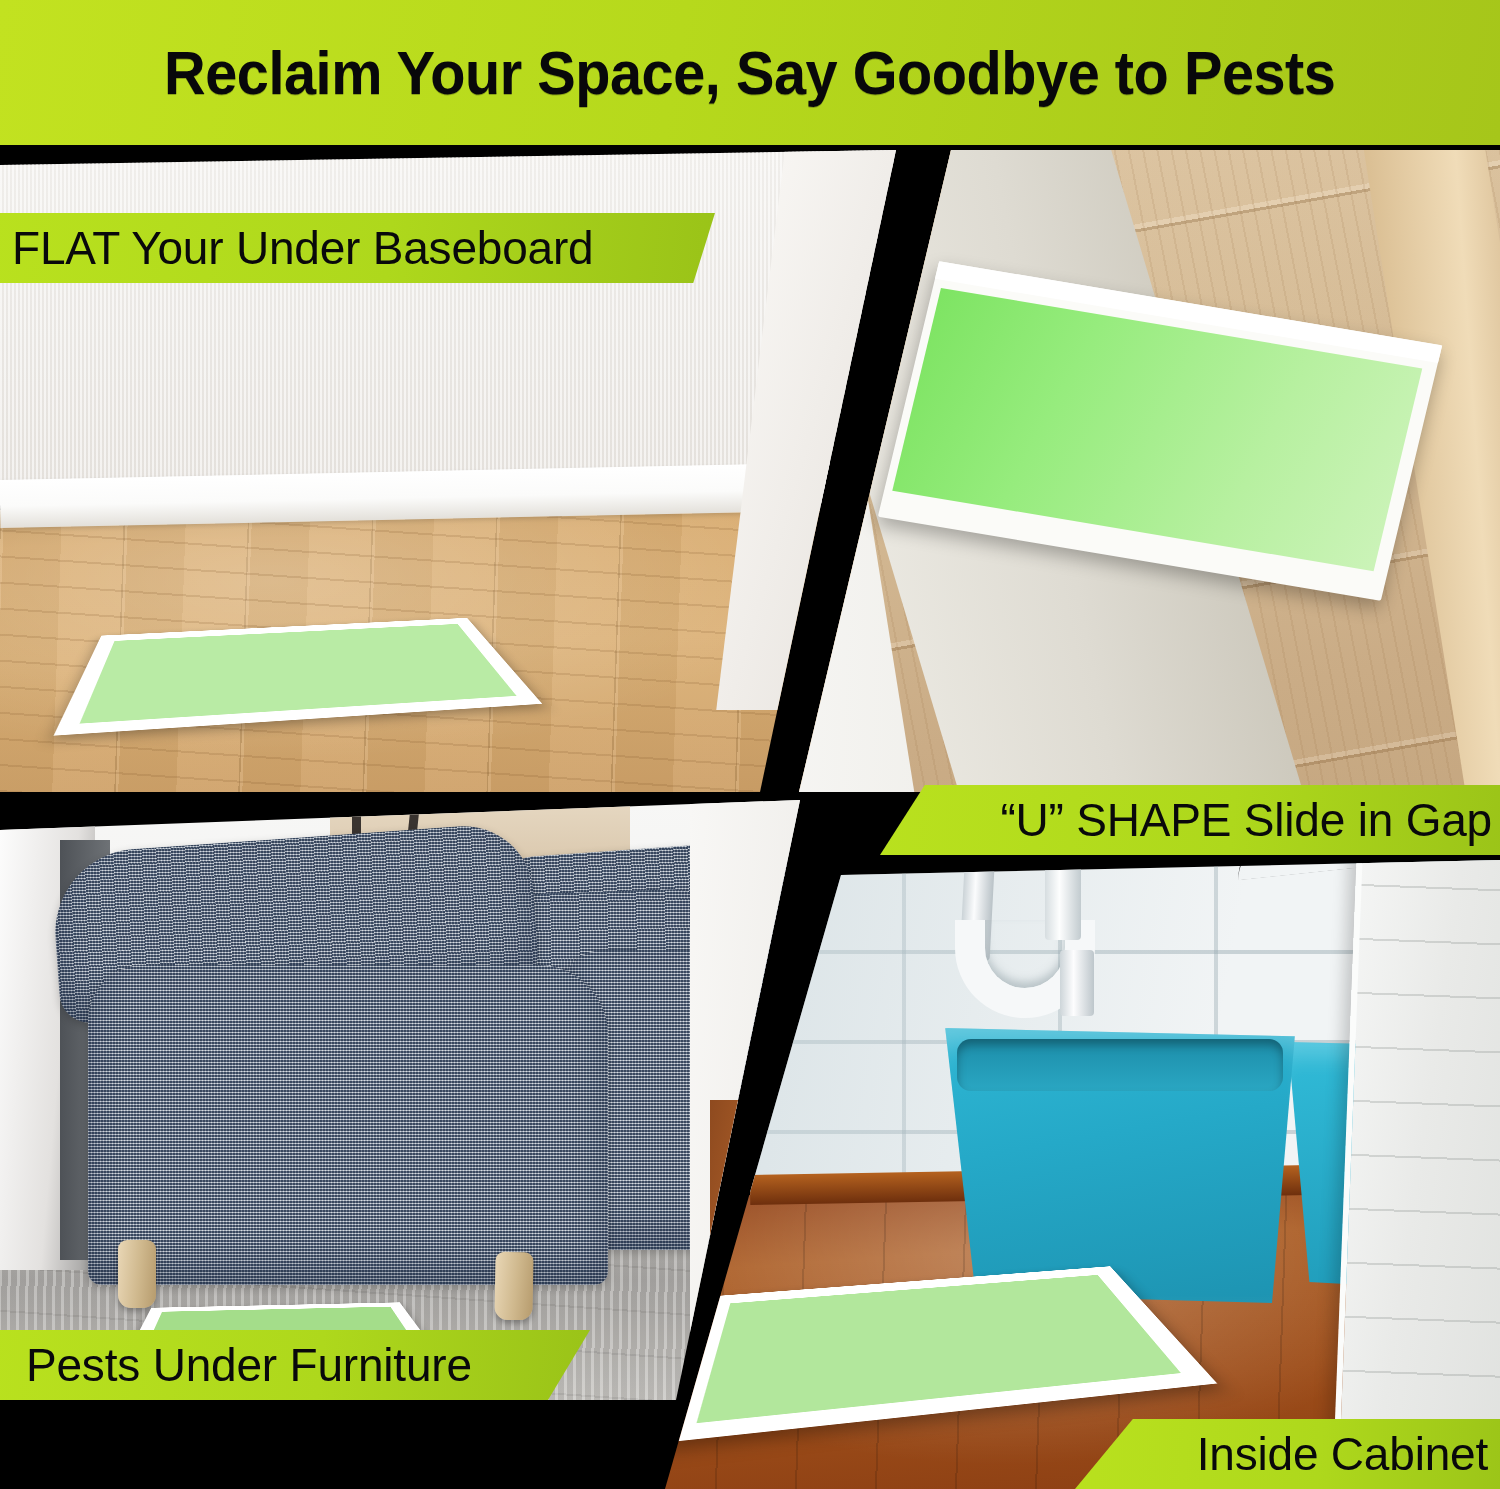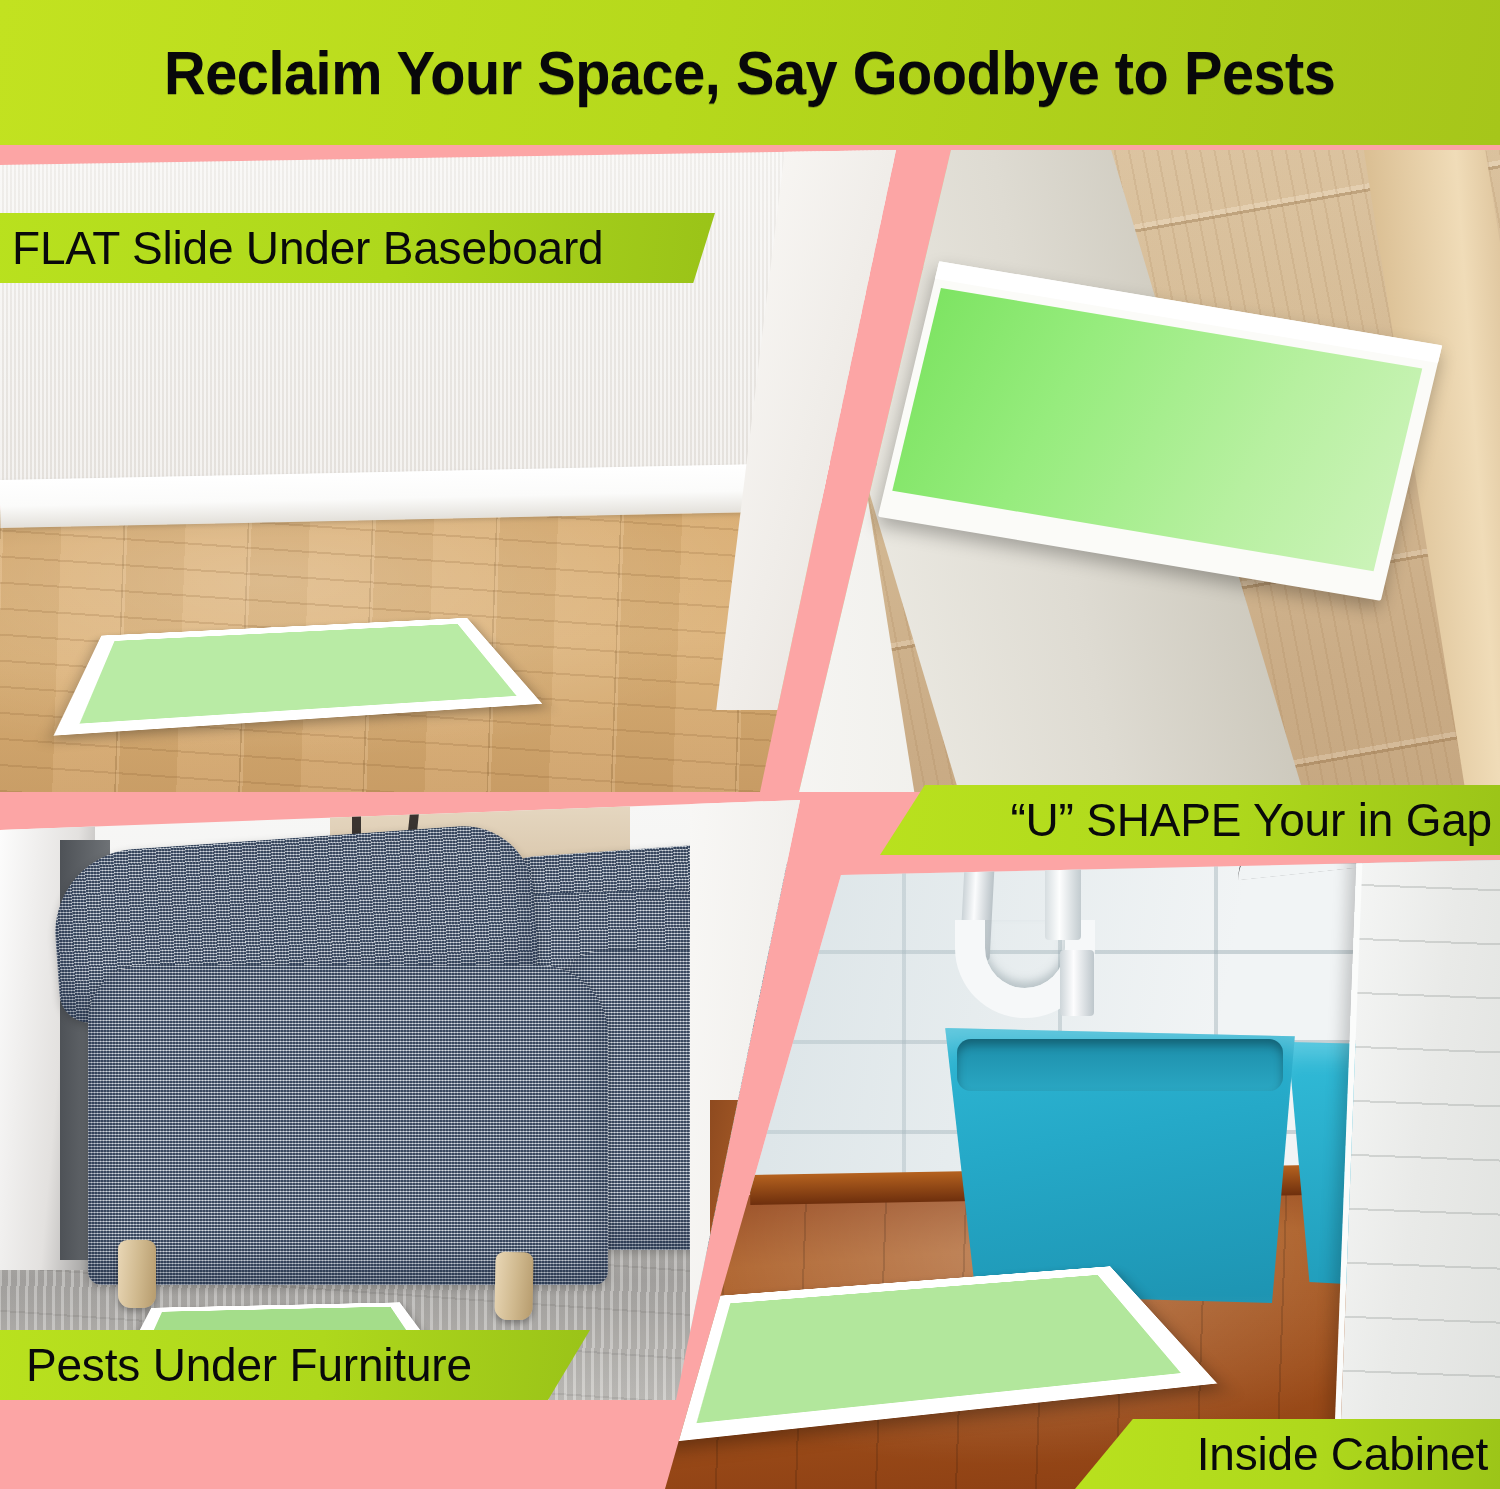--- a/index.html
+++ b/index.html
@@ -2,21 +2,21 @@
 <html><head>
 <meta charset="utf-8">
 <style>
   * { box-sizing: border-box; margin: 0; padding: 0; }
   html, body {
     width: 1500px; height: 1489px;
     background: #ffffff;
     font-family: "Liberation Sans", sans-serif;
     overflow: hidden;
   }
-  #page { position: relative; width: 1500px; height: 1489px; background: #fca5a5; overflow: hidden; }
+  #page { position: relative; width: 1500px; height: 1489px; background: #000000; overflow: hidden; }
 
   
   #header-banner {
     position: absolute; left: 0; top: 0; width: 1500px; height: 145px;
     background: linear-gradient(100deg, #c2e220 0%, #b6d91c 45%, #a6c61a 100%);
     display: flex; align-items: center; justify-content: center;
   }
   #header-title {
     font-size: 62px; font-weight: bold; color: #08080a;
     letter-spacing: -0.5px; white-space: nowrap;
@@ -288,24 +288,24 @@
       <div id="br-basin2"></div>
       <div id="br-basin1"></div>
       <div id="br-door"></div>
       <div id="br-trap">
           <i></i>
         </div>
     </div>
   </div>
 
   <div class="label" id="label-flat">
-    <span>FLAT Slide Under Baseboard</span>
+    <span>FLAT Your Under Baseboard</span>
   </div>
   <div class="label" id="label-ushape">
-    <span>“U” SHAPE Your in Gap</span>
+    <span>“U” SHAPE Slide in Gap</span>
   </div>
   <div class="label" id="label-furniture">
     <span>Pests Under Furniture</span>
   </div>
   <div class="label" id="label-cabinet">
     <span>Inside Cabinet</span>
   </div>
 
 </div>
 

